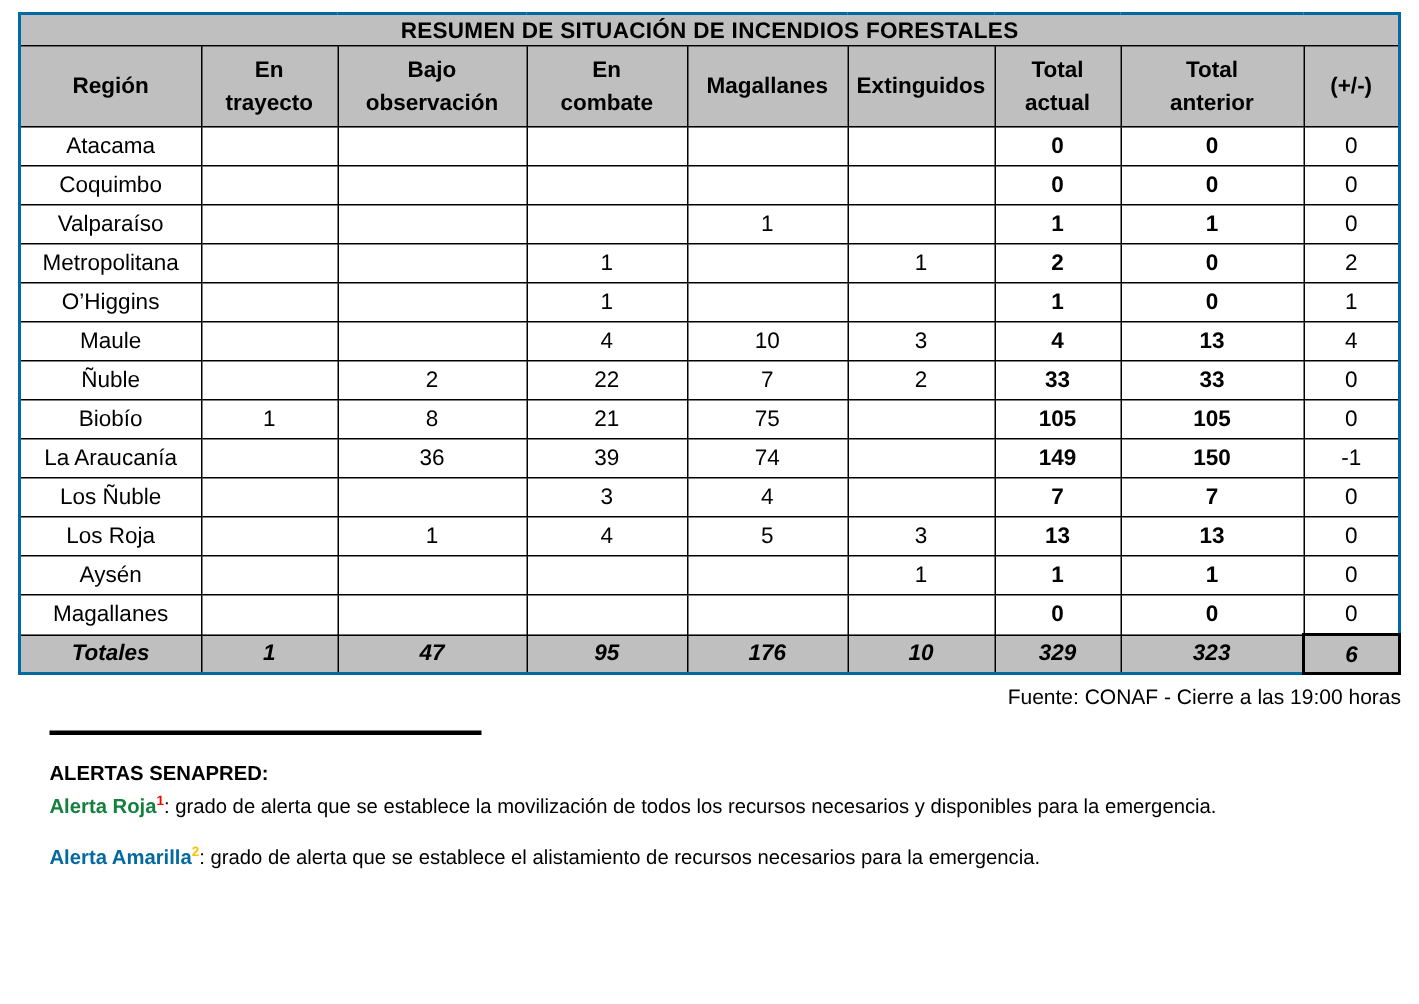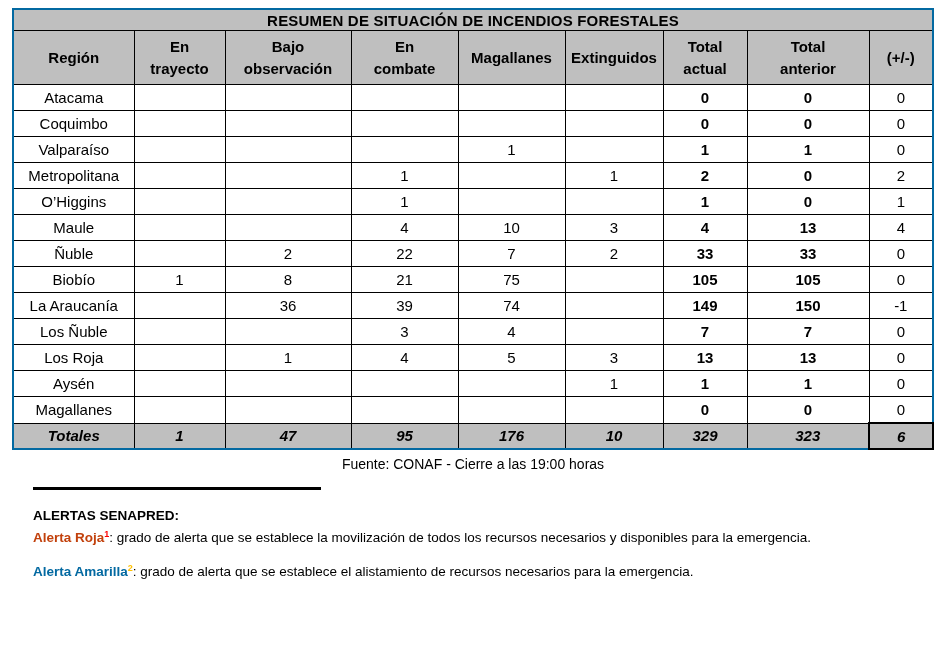--- a/index.html
+++ b/index.html
@@ -68,21 +68,21 @@
   .totals .pm {
     border: 2px solid #000;
   }
 
   
   .source-note {
     position: absolute;
     left: 12px;
     top: 456px;
     width: 922px;
-    text-align: center;
+    text-align: right;
     font-size: 14px;
   }
 
   
   .footnote-sep {
     position: absolute;
     left: 33px;
     top: 487px;
     width: 288px;
     height: 3px;
@@ -308,16 +308,16 @@
   </tfoot>
 </table>
 
 <div class="source-note">Fuente: CONAF - Cierre a las 19:00 horas</div>
 
 <div class="footnote-sep"></div>
 
 <div class="footnotes">
   <p class="fn-heading">ALERTAS SENAPRED:</p>
   <div id="footnote-items">
-      <p class="fn-item"><strong style="color: #c2410c;">Alerta Roja</strong><sup class="fn-sup" style="color: rgb(255, 0, 0);">1</sup><span>: grado de alerta que se establece la movilización de todos los recursos necesarios y disponibles para la emergencia.</span></p>
+      <p class="fn-item"><strong style="color: #15803d;">Alerta Roja</strong><sup class="fn-sup" style="color: rgb(255, 0, 0);">1</sup><span>: grado de alerta que se establece la movilización de todos los recursos necesarios y disponibles para la emergencia.</span></p>
       <p class="fn-item"><strong style="color: #0369a1;">Alerta Amarilla</strong><sup class="fn-sup" style="color: rgb(255, 192, 0);">2</sup><span>: grado de alerta que se establece el alistamiento de recursos necesarios para la emergencia.</span></p>
     </div>
 </div>
 
 </body></html>

